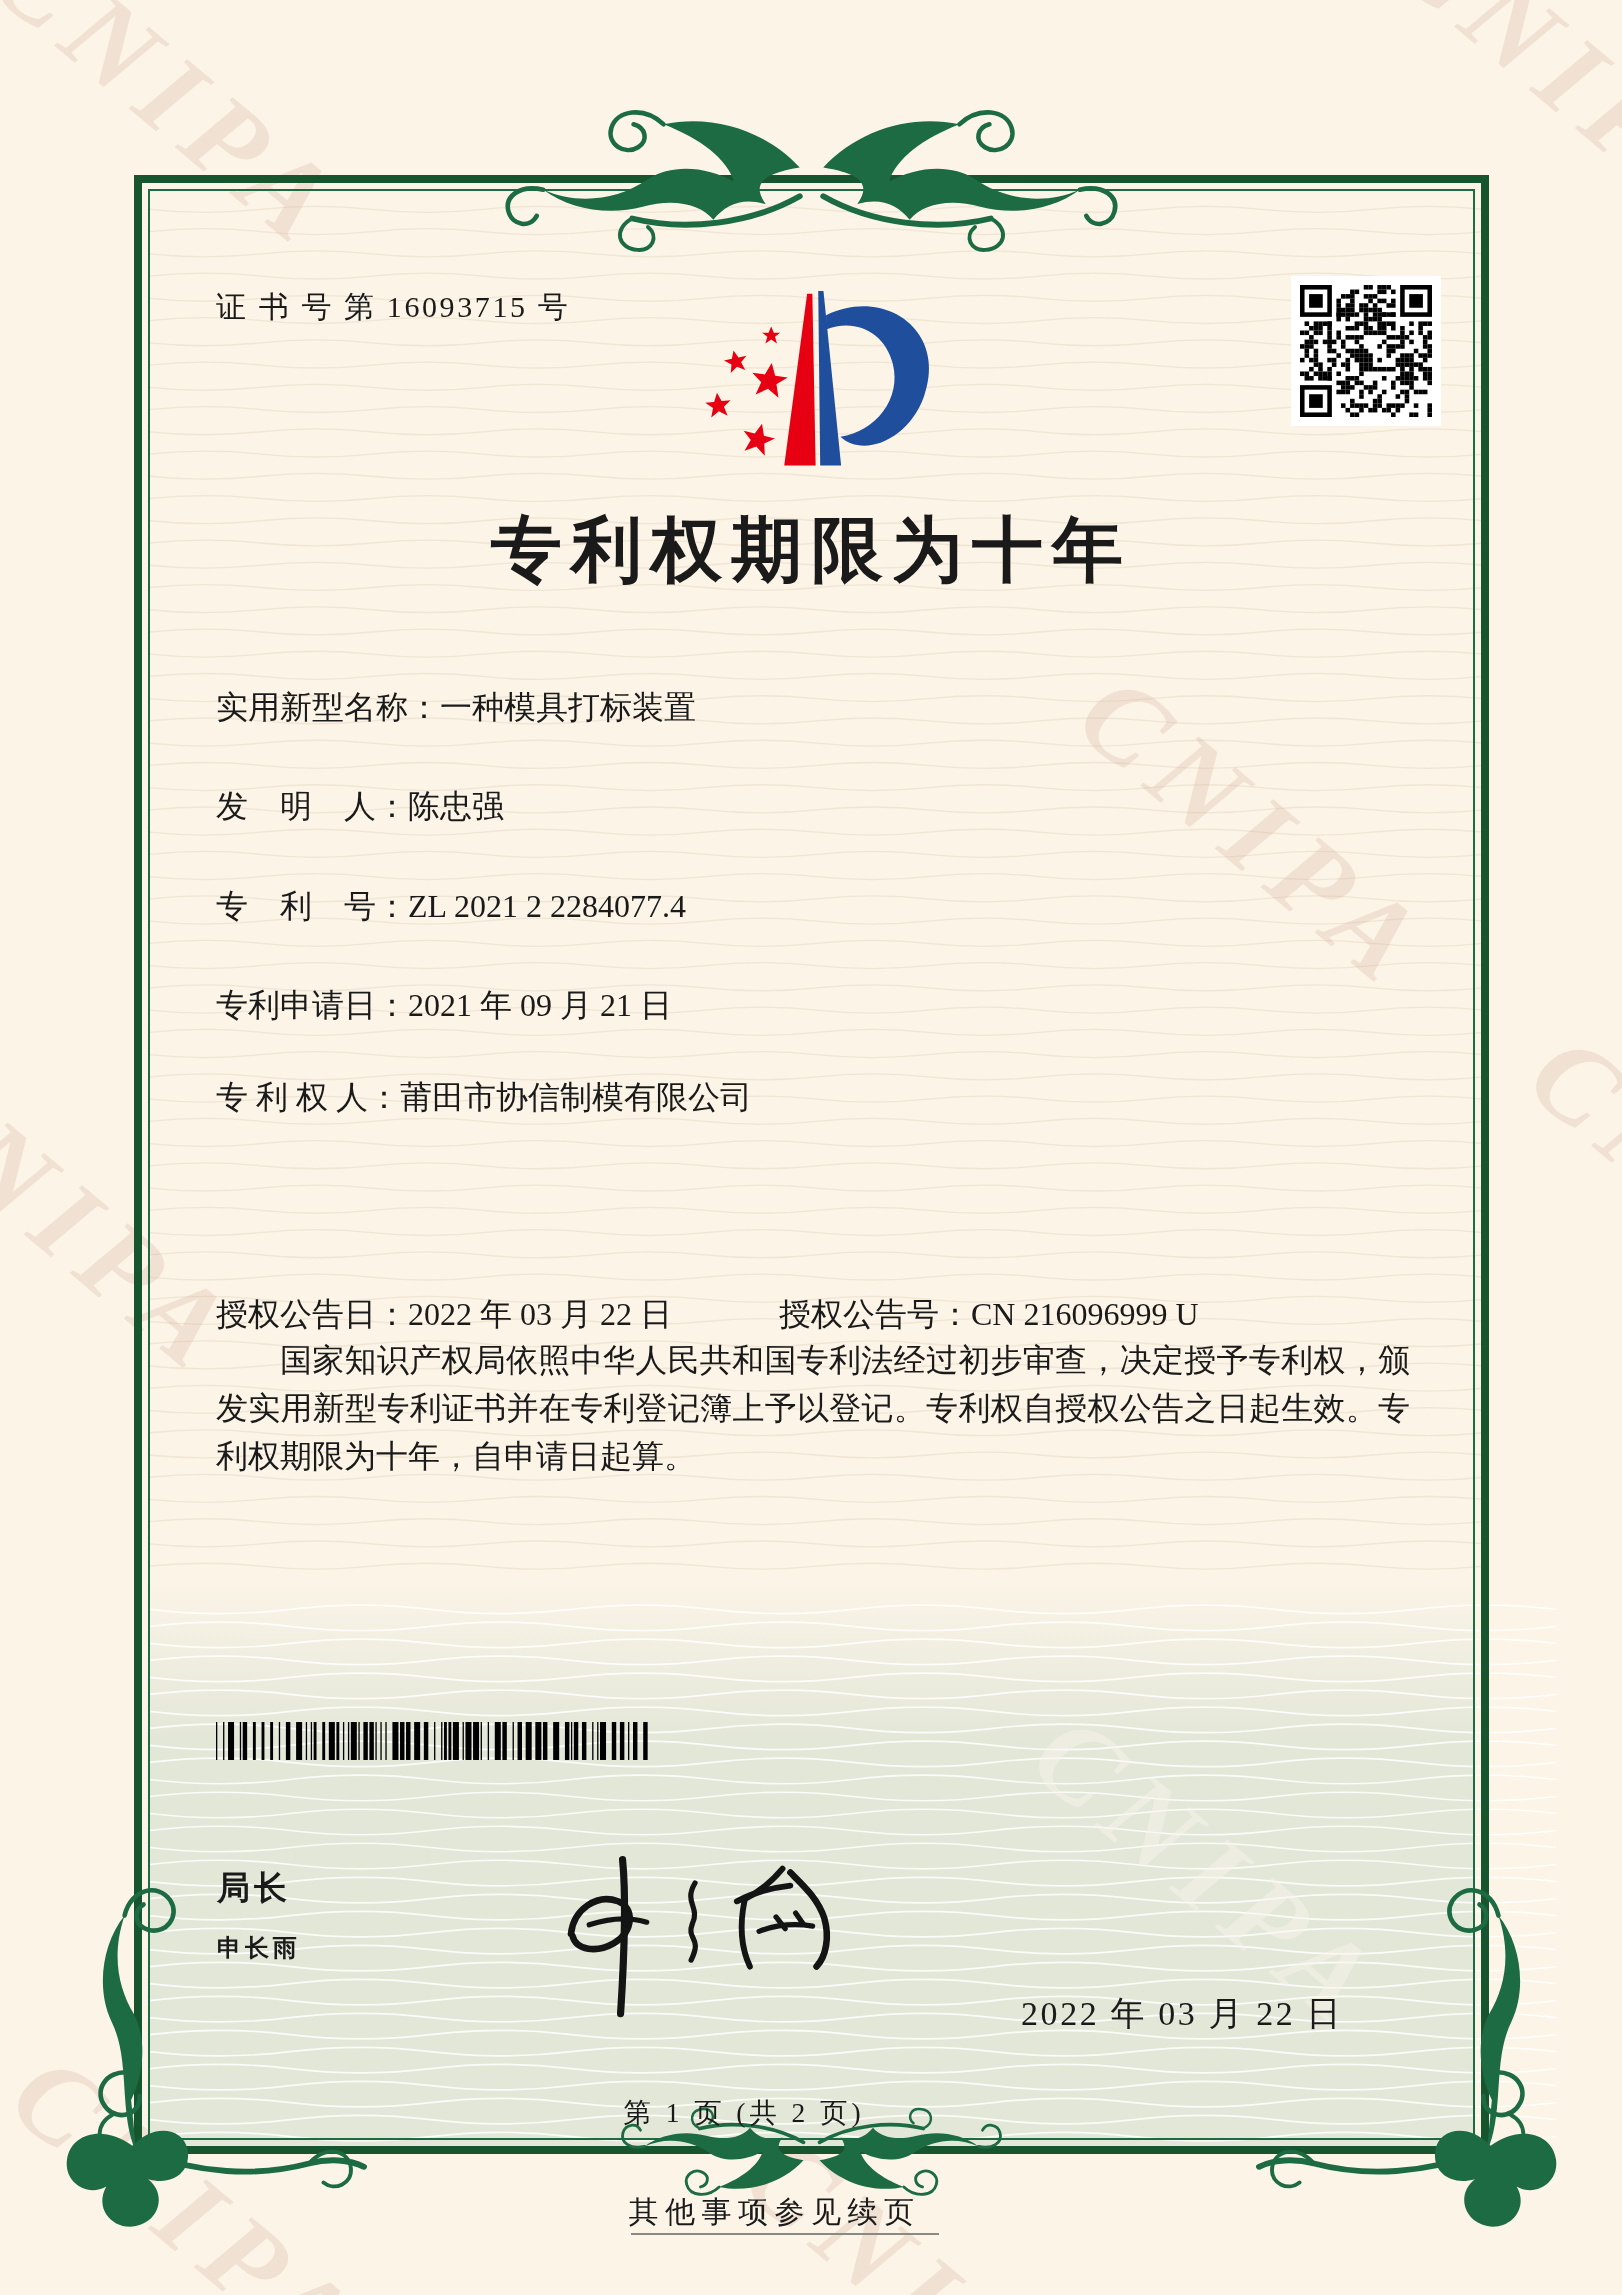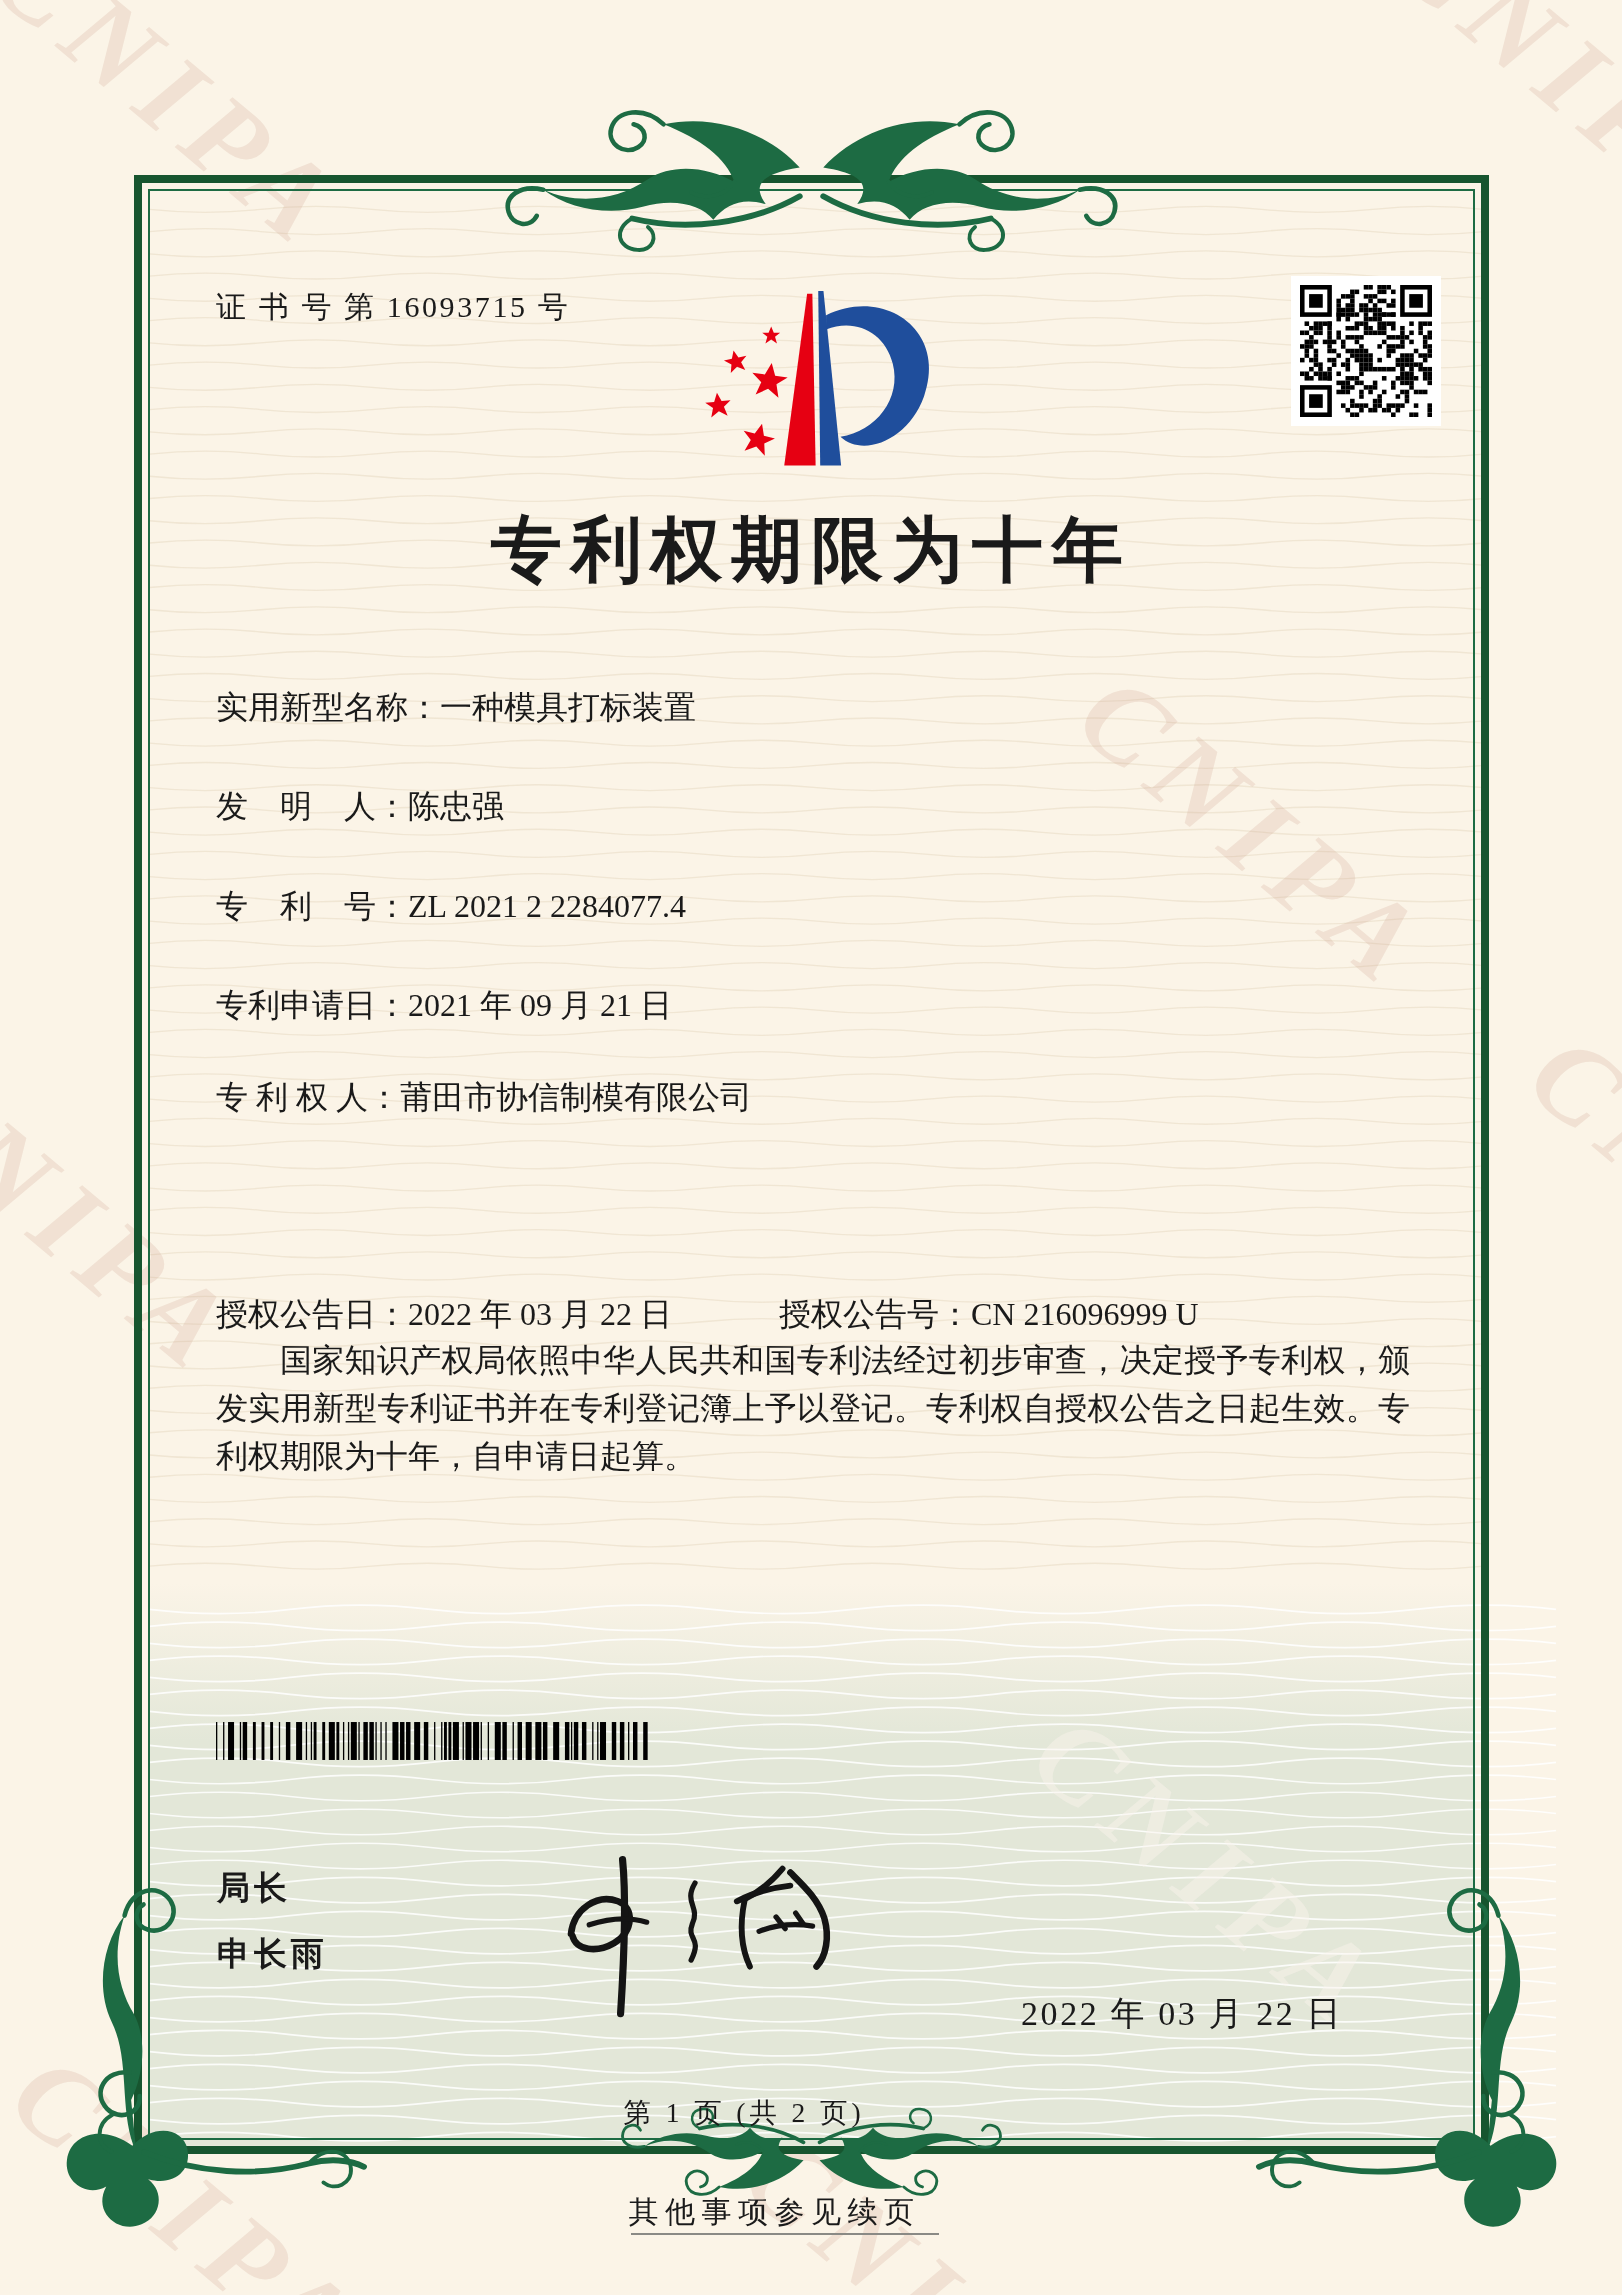--- a/index.html
+++ b/index.html
@@ -18,21 +18,21 @@
   #title{left:0;top:503px;width:100%;text-align:center;font-size:71px;font-weight:700;letter-spacing:9.2px;}
   .field-row{position:absolute;left:216px;width:1197px;font-size:32px;white-space:nowrap;}
   .field-label{display:inline-block;}
   .field-value{display:inline-block;}
   #row-0{top:686px;} #row-1{top:785px;} #row-2{top:885px;} #row-3{top:984px;}
   #row-4{top:1076px;} #row-5{top:1175px;} #row-6{top:1269px;margin-top:24px;}
   #grant-pair-2{position:absolute;left:563px;top:0;text-align:right;}
   #paragraphs{left:216px;top:1336px;width:1194px;font-size:32px;line-height:48px;text-align:justify;}
   #paragraphs p{margin:0;text-indent:2em;}
   #signer-title{left:217px;top:1866px;font-size:33px;font-weight:700;font-family:"Liberation Sans",sans-serif;letter-spacing:3.9px;}
-  #signer-name{left:217px;top:1932px;font-size:33px;font-weight:700;font-family:"Liberation Sans",sans-serif;letter-spacing:3.9px;}
+  #signer-name{left:217px;top:1932px;font-size:24px;font-weight:700;font-family:"Liberation Sans",sans-serif;letter-spacing:3.9px;}
   #issue-date{left:1021px;top:1991px;font-size:34px;letter-spacing:2.6px;}
   #page-info{left:0;top:2095px;width:1488px;text-align:center;font-size:27.5px;letter-spacing:3.9px;}
   #cont-note{left:0;top:2192px;width:1549px;text-align:center;font-size:30px;letter-spacing:6.5px;}
   #cont-underline{left:631px;top:2233px;width:308px;height:0;border-top:2px solid #8a8a85;}
   svg{display:block;}
 </style>
 </head>
 <body>
 
 <div id="page">

